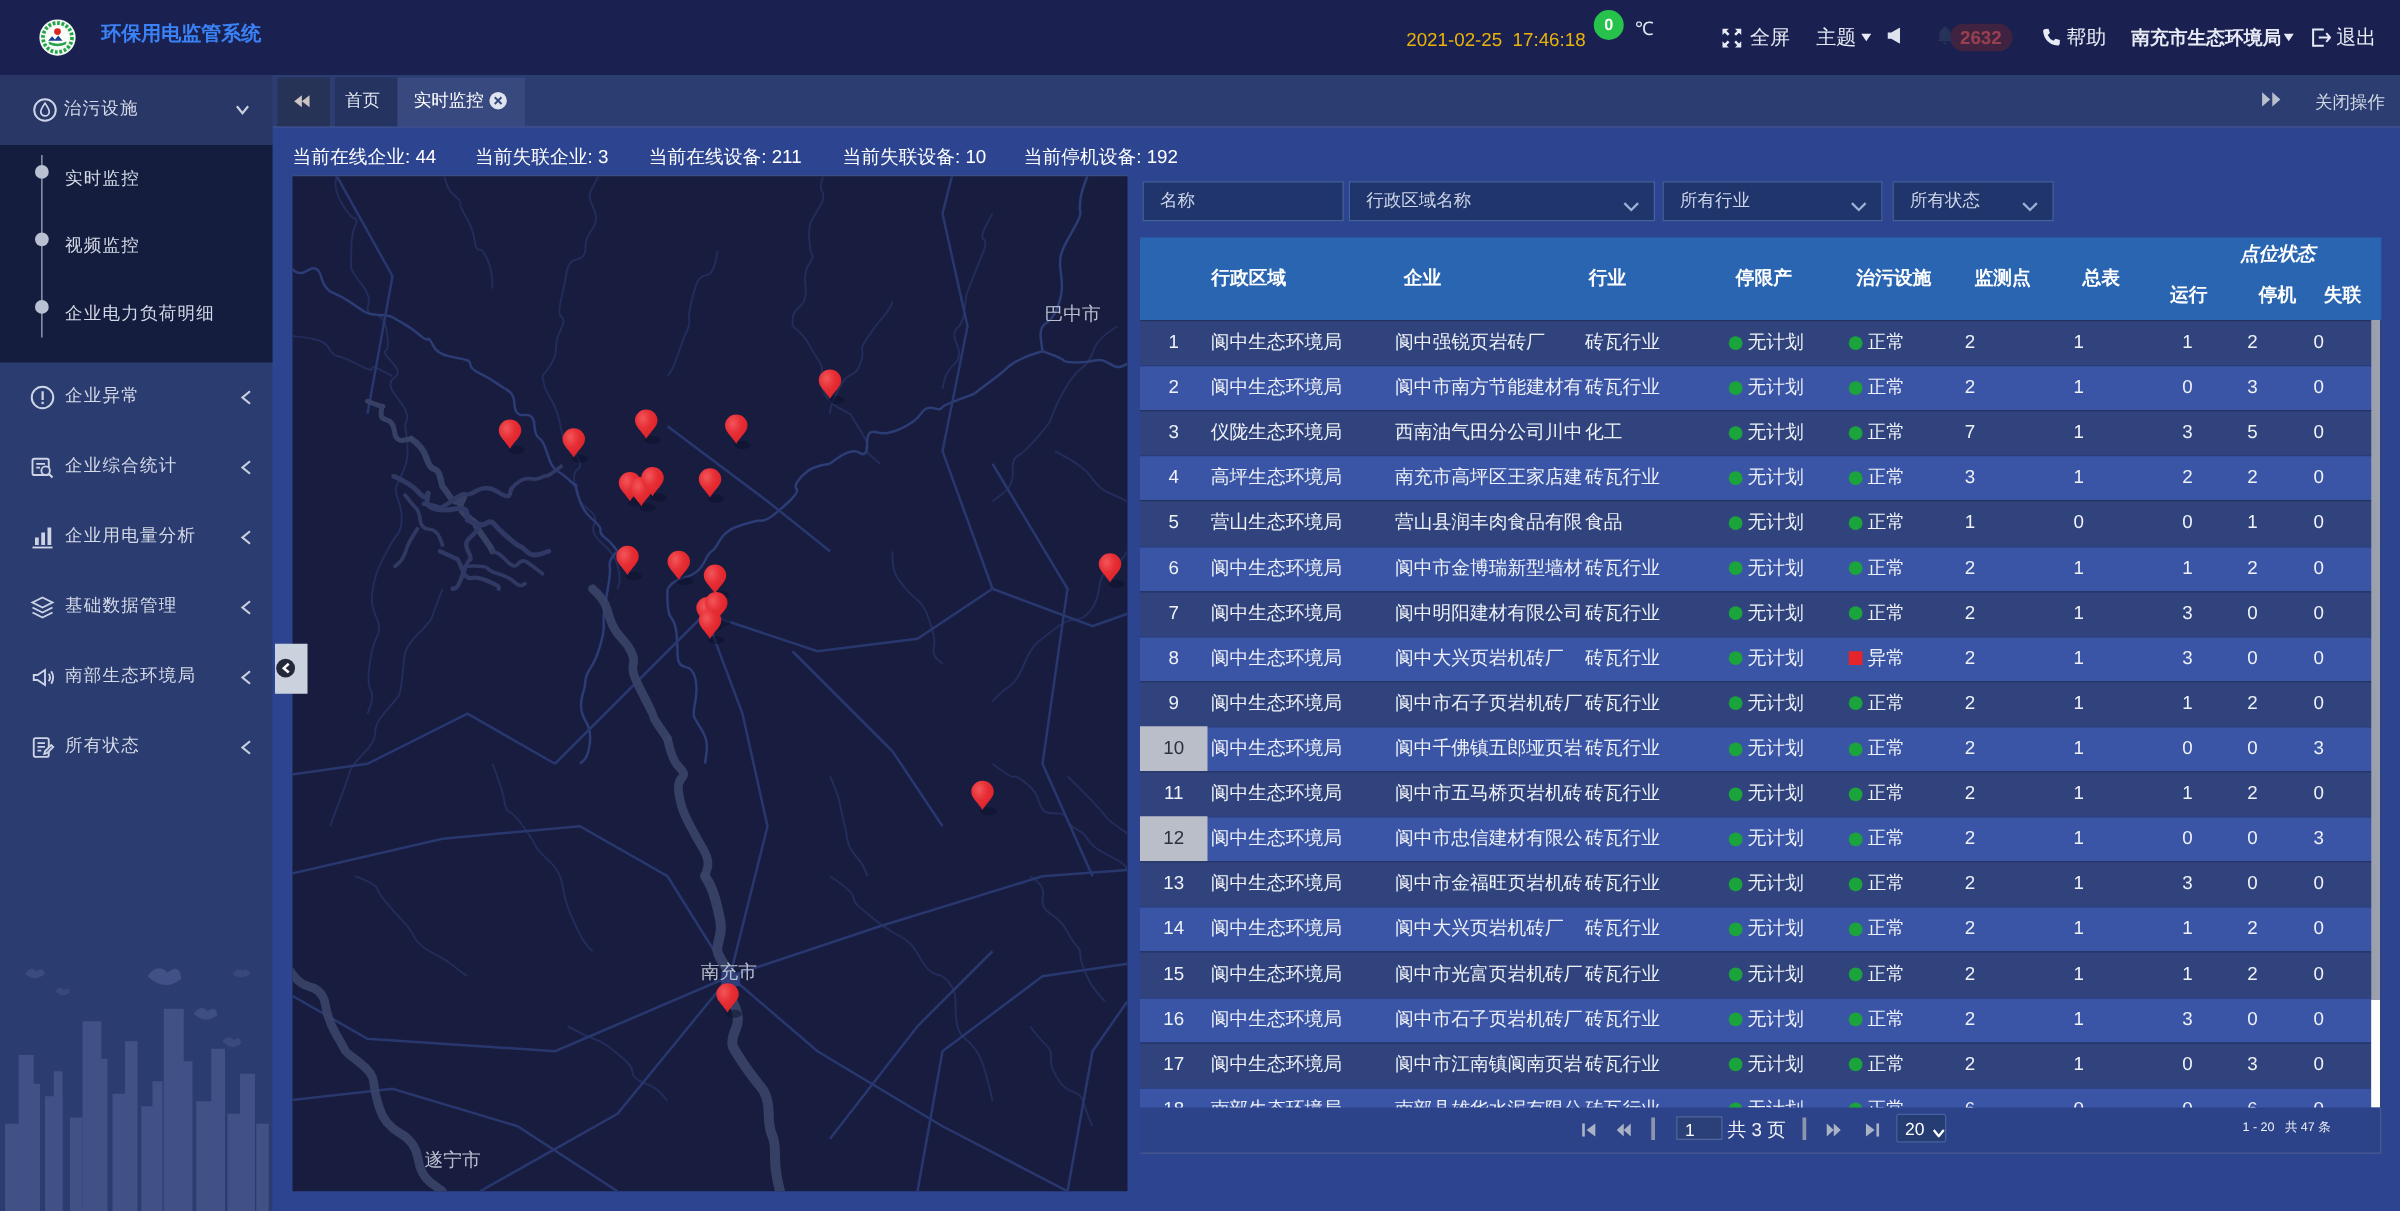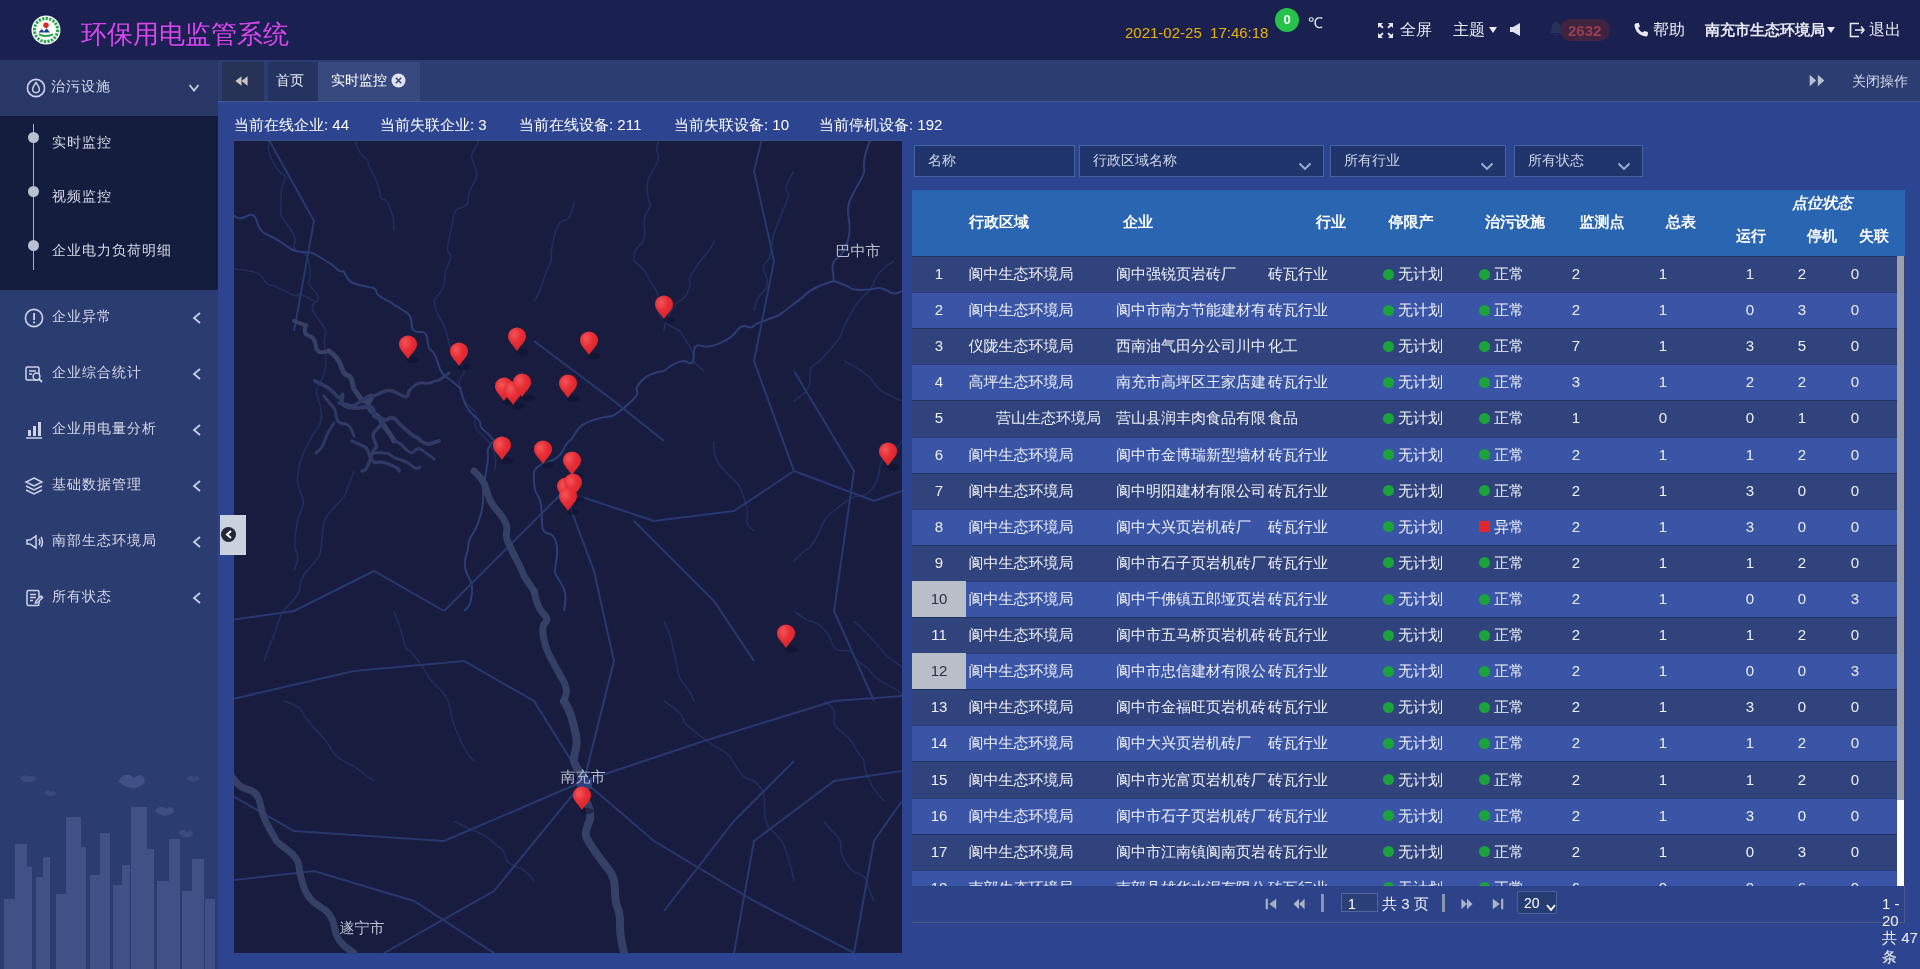--- a/index.html
+++ b/index.html
@@ -3,21 +3,21 @@
 <div class="ab" style="left:218px;top:101px;width:1702px;height:868px;background:#2d4591;border-top:1px solid #47578f"></div>
 <div class="ab" style="left:0;top:0;width:1920px;height:60px;background:#1a2150">
     <div class="ab" style="left:31px;top:15px"><svg width="30" height="30" viewBox="0 0 30 30">
         <circle cx="15" cy="15" r="14.5" fill="#f4f8f4"></circle>
         <circle cx="15" cy="15" r="11.6" fill="none" stroke="#22a447" stroke-width="3" stroke-dasharray="2.2 1.4"></circle>
         <circle cx="15" cy="15" r="8.8" fill="#fbfdfb"></circle>
         <circle cx="15" cy="10.2" r="2.7" fill="#d8281f"></circle>
         <path d="M7.5 17.5 l3.2 -3.6 2.3 2.6 2.6 -3.2 3.4 4.2 z" fill="#1d3f8f"></path>
         <path d="M7.8 18.2 q7.2 3.4 14.4 0 l-0.4 2.2 q-6.8 3 -13.6 0 z" fill="#2aa34d"></path>
       </svg></div>
-    <div class="ab" style="left:81px;top:17px;font-size:26px;font-weight:normal;color:#d946ef">环保用电监管系统</div>
+    <div class="ab" style="left:81px;top:17px;font-size:16px;font-weight:bold;color:#3b82f6">环保用电监管系统</div>
     <div class="ab" style="left:1125px;top:24px;font-size:15px;color:#eab308">2021-02-25&nbsp; 17:46:18</div>
     <div class="ab" style="left:1275px;top:8px;width:24px;height:24px;border-radius:50%;background:#27c24c;color:#fff;font-size:13px;font-weight:bold;text-align:center;line-height:24px">0</div>
     <div class="ab" style="left:1308px;top:12px;font-size:15px;color:#e2e6f0">℃</div>
     <div class="ab" style="left:1376px;top:21px"><svg width="19" height="19" viewBox="0 0 19 19" fill="#e8ebf5">
         <path d="M2 2 L7 2 L5.2 3.8 L7.6 6.2 L6.2 7.6 L3.8 5.2 L2 7 Z"></path>
         <path d="M17 2 L12 2 L13.8 3.8 L11.4 6.2 L12.8 7.6 L15.2 5.2 L17 7 Z"></path>
         <path d="M2 17 L7 17 L5.2 15.2 L7.6 12.8 L6.2 11.4 L3.8 13.8 L2 12 Z"></path>
         <path d="M17 17 L12 17 L13.8 15.2 L11.4 12.8 L12.8 11.4 L15.2 13.8 L17 12 Z"></path>
       </svg></div>
     <div class="ab ht" style="left:1400px;top:20px">全屏</div>
@@ -304,21 +304,21 @@
       <path d="M1.5 1.5 L7 7 L12.5 1.5" stroke="#9fb0d8" stroke-width="1.8" fill="none"></path>
     </svg></div>
 <div class="ab" style="left:1514px;top:145px;width:129px;height:32px;background:#20356b;border:1px solid #44639f;box-sizing:border-box"></div>
 <div class="ab" style="left:1528px;top:152px;font-size:14px;color:#ccd4e8">所有状态</div>
 <div class="ab" style="left:1617px;top:157px"><svg width="14" height="9" viewBox="0 0 14 9">
       <path d="M1.5 1.5 L7 7 L12.5 1.5" stroke="#9fb0d8" stroke-width="1.8" fill="none"></path>
     </svg></div>
 <div class="ab" style="left:912px;top:190px;width:993px;height:66px;background:#2a65b2"></div>
 <div class="ab hh" style="left:999px;top:213px;width:120px;margin-left:-60px;text-align:center">行政区域</div>
 <div class="ab hh" style="left:1138px;top:213px;width:120px;margin-left:-60px;text-align:center">企业</div>
-<div class="ab hh" style="left:1286px;top:213px;width:120px;margin-left:-60px;text-align:right">行业</div>
+<div class="ab hh" style="left:1286px;top:213px;width:120px;margin-left:-60px;text-align:center">行业</div>
 <div class="ab hh" style="left:1411px;top:213px;width:120px;margin-left:-60px;text-align:center">停限产</div>
 <div class="ab hh" style="left:1515px;top:213px;width:120px;margin-left:-60px;text-align:center">治污设施</div>
 <div class="ab hh" style="left:1602px;top:213px;width:120px;margin-left:-60px;text-align:center">监测点</div>
 <div class="ab hh" style="left:1681px;top:213px;width:120px;margin-left:-60px;text-align:center">总表</div>
 <div class="ab hh" style="left:1822px;top:194px;width:120px;margin-left:-60px;text-align:center;font-style:italic">点位状态</div>
 <div class="ab hh" style="left:1766px;top:227px;width:60px;margin-left:-30px;text-align:left">运行</div>
 <div class="ab hh" style="left:1822px;top:227px;width:60px;margin-left:-30px;text-align:center">停机</div>
 <div class="ab hh" style="left:1874px;top:227px;width:60px;margin-left:-30px;text-align:center">失联</div>
 <div class="ab" style="left:912px;top:256px;width:993px;height:630px;overflow:hidden;background:#30437d"></div>
 <div class="ab" style="left:912px;top:256.0px;width:992px;height:36.1px;background:#30437d;border-top:1px solid rgba(22,32,66,0.45);box-sizing:border-box"></div>
@@ -372,21 +372,21 @@
 <div class="ab rt" style="left:1398.0px;top:372.4px;width:60px;overflow:hidden;white-space:nowrap;">无计划</div>
 <div class="ab" style="left:1479px;top:376.9px;width:11px;height:11px;border-radius:50%;background:#1ba43b"></div>
 <div class="ab rt" style="left:1494.0px;top:372.4px;width:50px;overflow:hidden;white-space:nowrap;">正常</div>
 <div class="ab rt" style="left:1556.0px;top:372.4px;width:40px;text-align:center;">3</div>
 <div class="ab rt" style="left:1643.0px;top:372.4px;width:40px;text-align:center;">1</div>
 <div class="ab rt" style="left:1730.0px;top:372.4px;width:40px;text-align:center;">2</div>
 <div class="ab rt" style="left:1782.0px;top:372.4px;width:40px;text-align:center;">2</div>
 <div class="ab rt" style="left:1835.0px;top:372.4px;width:40px;text-align:center;">0</div>
 <div class="ab" style="left:912px;top:400.4px;width:992px;height:36.1px;background:#30437d;border-top:1px solid rgba(22,32,66,0.45);box-sizing:border-box"></div>
 <div class="ab rt" style="left:909.0px;top:408.4px;width:60px;text-align:center;">5</div>
-<div class="ab rt" style="left:941.0px;top:408.4px;width:160px;text-align:right;">营山生态环境局</div>
+<div class="ab rt" style="left:941.0px;top:408.4px;width:160px;text-align:center;">营山生态环境局</div>
 <div class="ab rt" style="left:1116.0px;top:408.4px;width:152px;overflow:hidden;white-space:nowrap;">营山县润丰肉食品有限</div>
 <div class="ab rt" style="left:1268.0px;top:408.4px;width:120px;overflow:hidden;white-space:nowrap;">食品</div>
 <div class="ab" style="left:1383px;top:412.9px;width:11px;height:11px;border-radius:50%;background:#1ba43b"></div>
 <div class="ab rt" style="left:1398.0px;top:408.4px;width:60px;overflow:hidden;white-space:nowrap;">无计划</div>
 <div class="ab" style="left:1479px;top:412.9px;width:11px;height:11px;border-radius:50%;background:#1ba43b"></div>
 <div class="ab rt" style="left:1494.0px;top:408.4px;width:50px;overflow:hidden;white-space:nowrap;">正常</div>
 <div class="ab rt" style="left:1556.0px;top:408.4px;width:40px;text-align:center;">1</div>
 <div class="ab rt" style="left:1643.0px;top:408.4px;width:40px;text-align:center;">0</div>
 <div class="ab rt" style="left:1730.0px;top:408.4px;width:40px;text-align:center;">0</div>
 <div class="ab rt" style="left:1782.0px;top:408.4px;width:40px;text-align:center;">1</div>
@@ -595,17 +595,17 @@
     </svg></div>
 <div class="ab" style="left:1491px;top:897px"><svg width="14" height="14" viewBox="0 0 16 16" fill="#aab3c6">
       <path d="M2 2 L10 8 L2 14 Z"></path>
       <rect x="11.6" y="2" width="2.4" height="12"></rect>
     </svg></div>
 <div class="ab" style="left:1517px;top:891px;width:40px;height:23px;background:#263d73;border:1px solid #44639f;box-sizing:border-box;border-radius:2px"></div>
 <div class="ab" style="left:1524px;top:895px;font-size:14px;color:#fff">20</div>
 <div class="ab" style="left:1546px;top:897px"><svg width="10" height="7" viewBox="0 0 10 7">
       <path d="M1 1 L5 6 L9 1" stroke="#fff" stroke-width="1.8" fill="none"></path>
     </svg></div>
-<div class="ab" style="left:1882px;top:895px;font-size:15px;color:#f0f2f8">1 - 20&nbsp;&nbsp; 共 47 条</div>
+<div class="ab" style="left:1794px;top:895px;font-size:10px;color:#f0f2f8">1 - 20&nbsp;&nbsp; 共 47 条</div>
 <div class="ab" style="left:220px;top:515px;width:26px;height:40px;background:#c9d2dd"></div>
 <div class="ab" style="left:221px;top:527px;width:15px;height:15px;border-radius:50%;background:#23283a"></div>
 <svg class="ab" style="left:225px;top:530px" width="8" height="9" viewBox="0 0 8 9">
     <path d="M6 1 L2 4.5 L6 8" stroke="#fff" stroke-width="2" fill="none"></path>
   </svg>
 </body></html>

